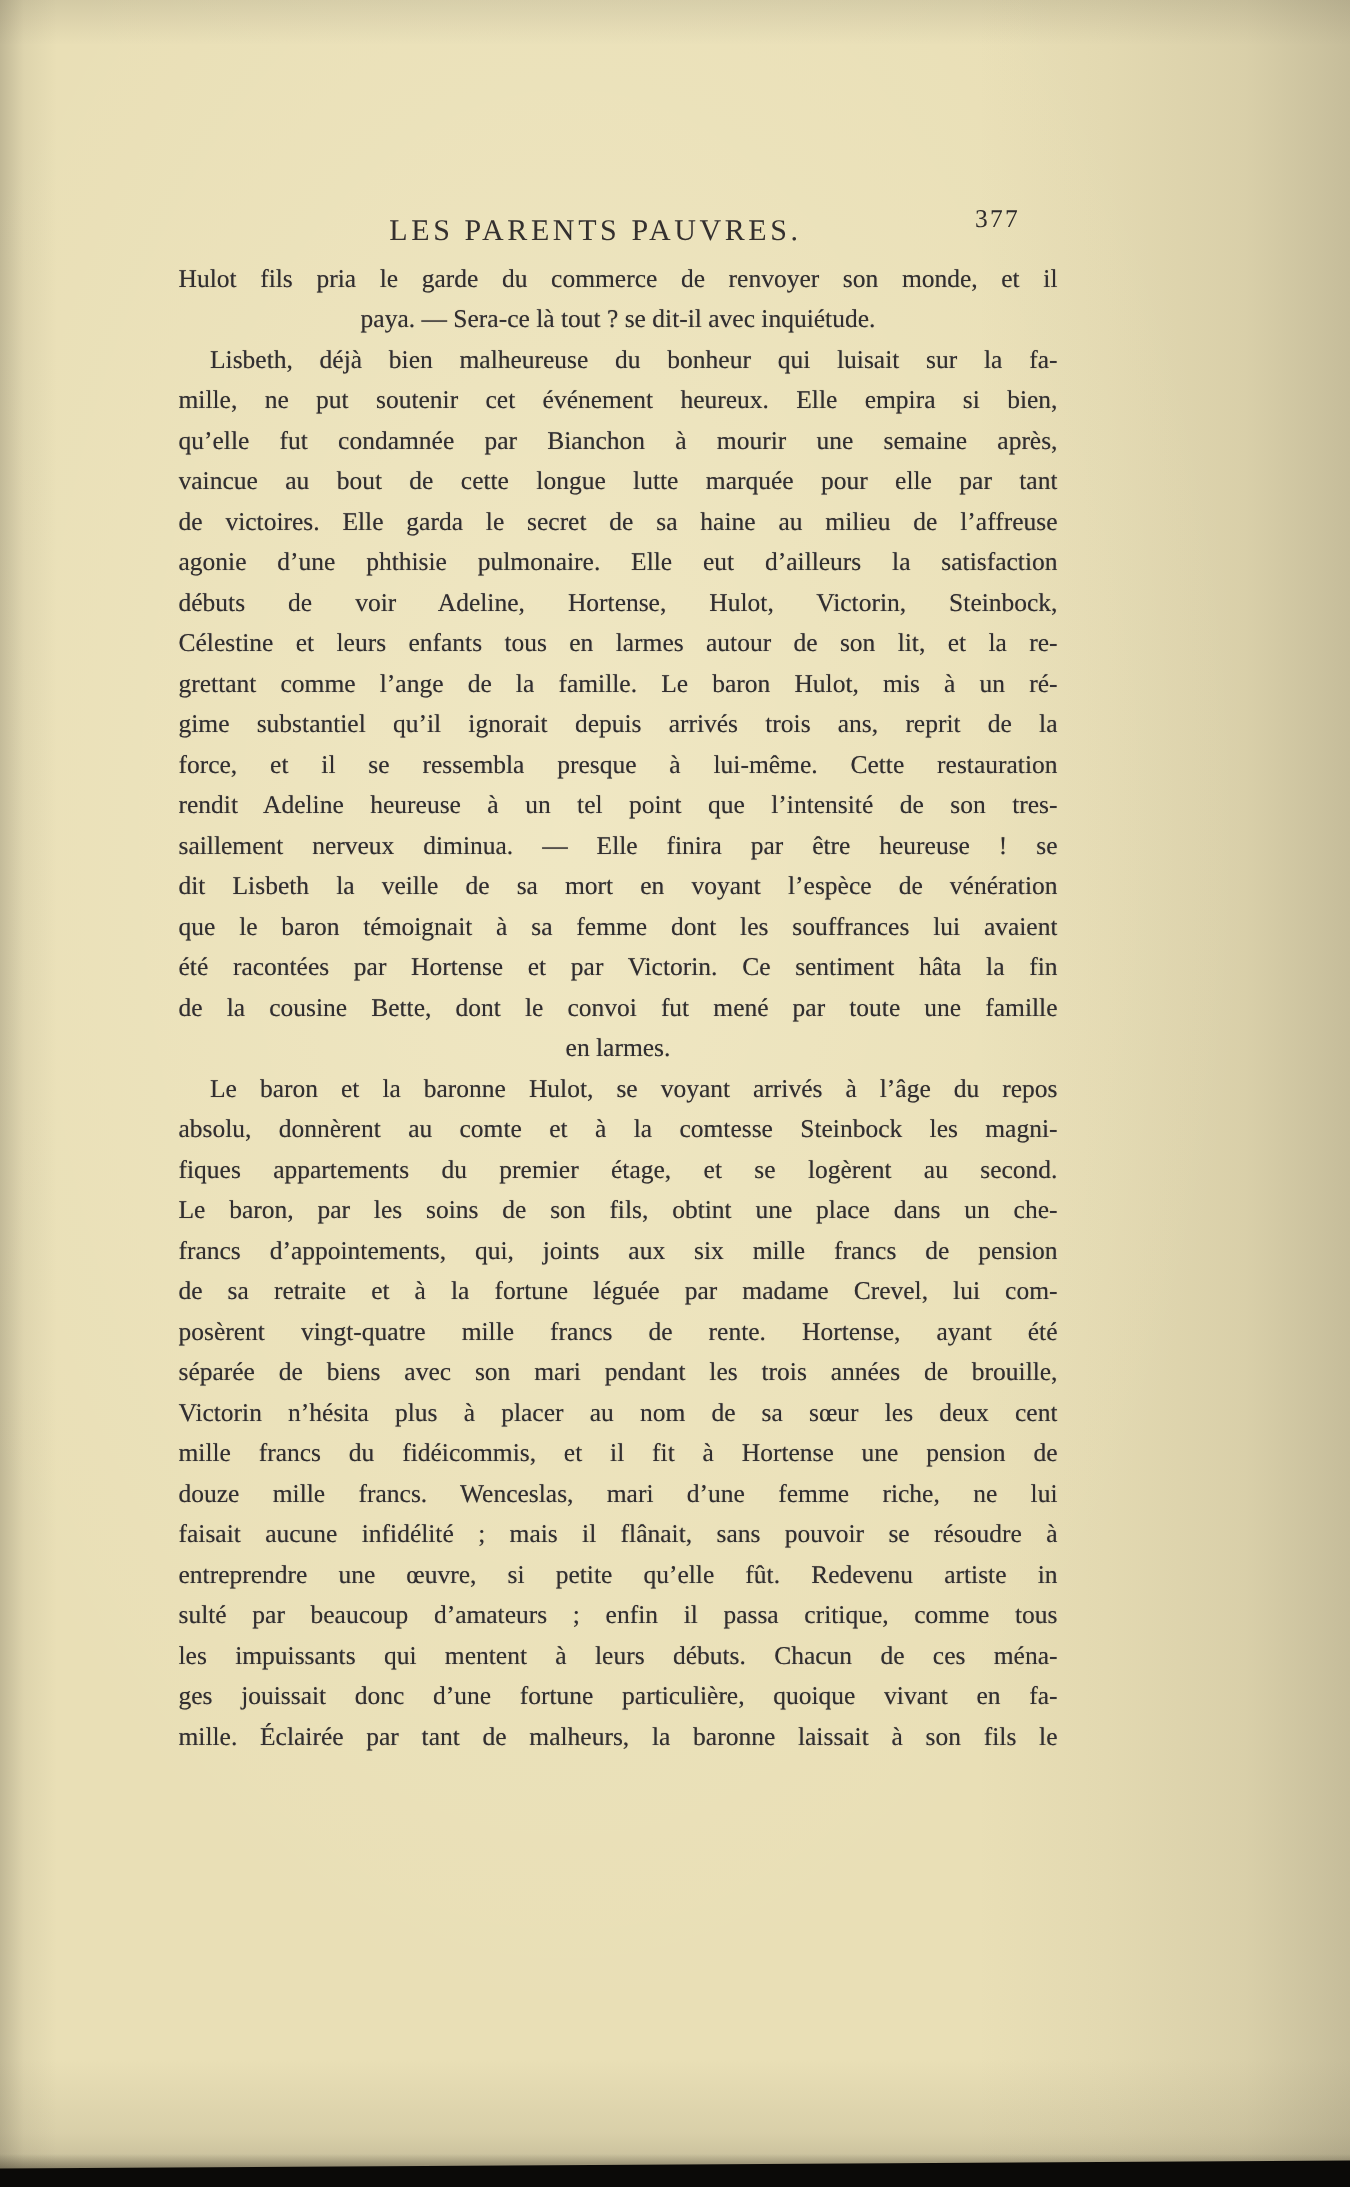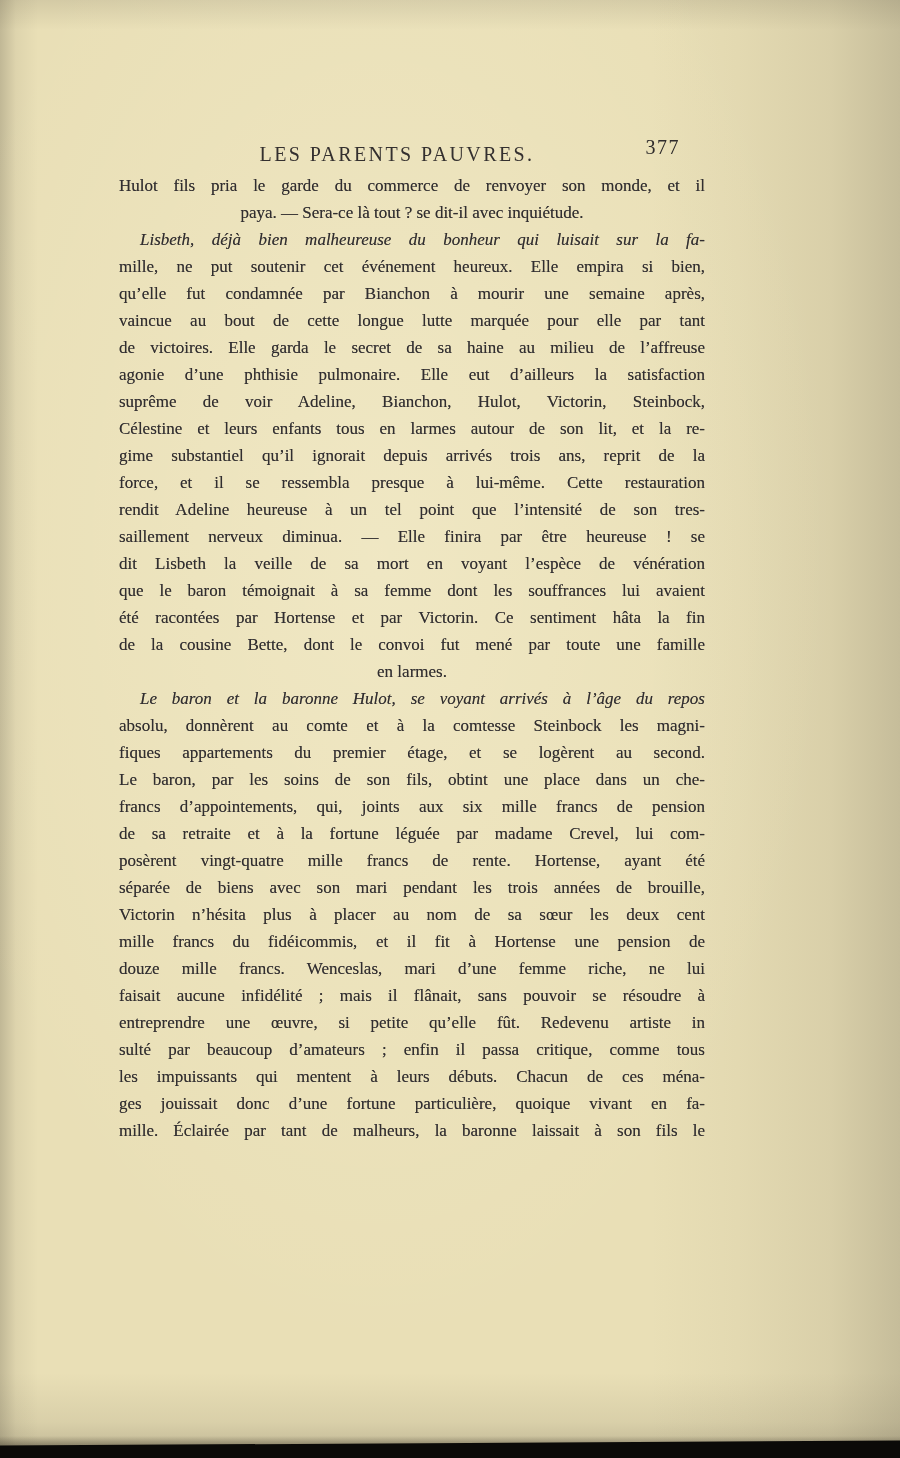--- a/index.html
+++ b/index.html
@@ -32,21 +32,21 @@
     left: 50%; top: 7px;
     transform: translateX(-50%);
     font-size: 20px;
     letter-spacing: 2.4px;
     white-space: nowrap;
     color: #34302f;
   }
   .page-number {
     position: absolute;
     right: 10px; top: 0;
-    font-size: 20px;
+    font-size: 17px;
     letter-spacing: 1.5px;
     color: #2e2b2b;
   }
   .text-block {
     position: absolute;
     left: 119px; top: 172px;
     width: 586px;
     font-size: 17px;
     line-height: 27px;
     color: #312e30;
@@ -54,21 +54,21 @@
   }
   .line {
     height: 27px;
     overflow: hidden;
     text-align: center;
   }
   .line.j {
     text-align: justify;
     text-align-last: justify;
   }
-  .line.indent { text-indent: 21px; font-style: italic; }
+  .line.indent { text-indent: 21px; }
   .it { }
   .scan-bottom {
     position: absolute;
     left: 0; bottom: 0;
     width: 100%; height: 20px;
     background: #0b0a08;
     clip-path: polygon(0 38%, 100% 12%, 100% 100%, 0 100%);
   }
   .scan-bottom-shade {
     position: absolute;
@@ -89,22 +89,23 @@
 
   <div class="text-block">
       <div class="line j"><span>Hulot fils pria le garde du commerce de renvoyer son monde, et il</span></div>
       <div class="line"><span>paya. — Sera-ce là tout ? se dit-il avec inquiétude.</span></div>
       <div class="line j indent"><span>Lisbeth, déjà bien malheureuse du bonheur qui luisait sur la fa-</span></div>
       <div class="line j"><span>mille, ne put soutenir cet événement heureux. Elle empira si bien,</span></div>
       <div class="line j"><span>qu’elle fut condamnée par Bianchon à mourir une semaine après,</span></div>
       <div class="line j"><span>vaincue au bout de cette longue lutte marquée pour elle par tant</span></div>
       <div class="line j"><span>de victoires. Elle garda le secret de sa haine au milieu de l’affreuse</span></div>
       <div class="line j"><span>agonie d’une phthisie pulmonaire. Elle eut d’ailleurs la satisfaction</span></div>
-      <div class="line j"><span>suprême de voir Adeline, Bianchon, Hulot, Victorin, Steinbock,</span></div>
+      <div class="line j"><span>débuts de voir Adeline, Hortense, Hulot, Victorin, Steinbock,</span></div>
       <div class="line j"><span>Célestine et leurs enfants tous en larmes autour de son lit, et la re-</span></div>
+      <div class="line j"><span>grettant comme l’ange de la famille. Le baron Hulot, mis à un ré-</span></div>
       <div class="line j"><span>gime substantiel qu’il ignorait depuis arrivés trois ans, reprit de la</span></div>
       <div class="line j"><span>force, et il se ressembla presque à lui-même. Cette restauration</span></div>
       <div class="line j"><span>rendit Adeline heureuse à un tel point que l’intensité de son tres-</span></div>
       <div class="line j"><span>saillement nerveux diminua. — Elle finira par être heureuse ! se</span></div>
       <div class="line j"><span>dit Lisbeth la veille de sa mort en voyant l’espèce de vénération</span></div>
       <div class="line j"><span>que le baron témoignait à sa femme dont les souffrances lui avaient</span></div>
       <div class="line j"><span>été racontées par Hortense et par Victorin. Ce sentiment hâta la fin</span></div>
       <div class="line j"><span>de la cousine Bette, dont le convoi fut mené par toute une famille</span></div>
       <div class="line"><span>en larmes.</span></div>
       <div class="line j indent"><span>Le baron et la baronne Hulot, se voyant arrivés à l’âge du repos</span></div>

